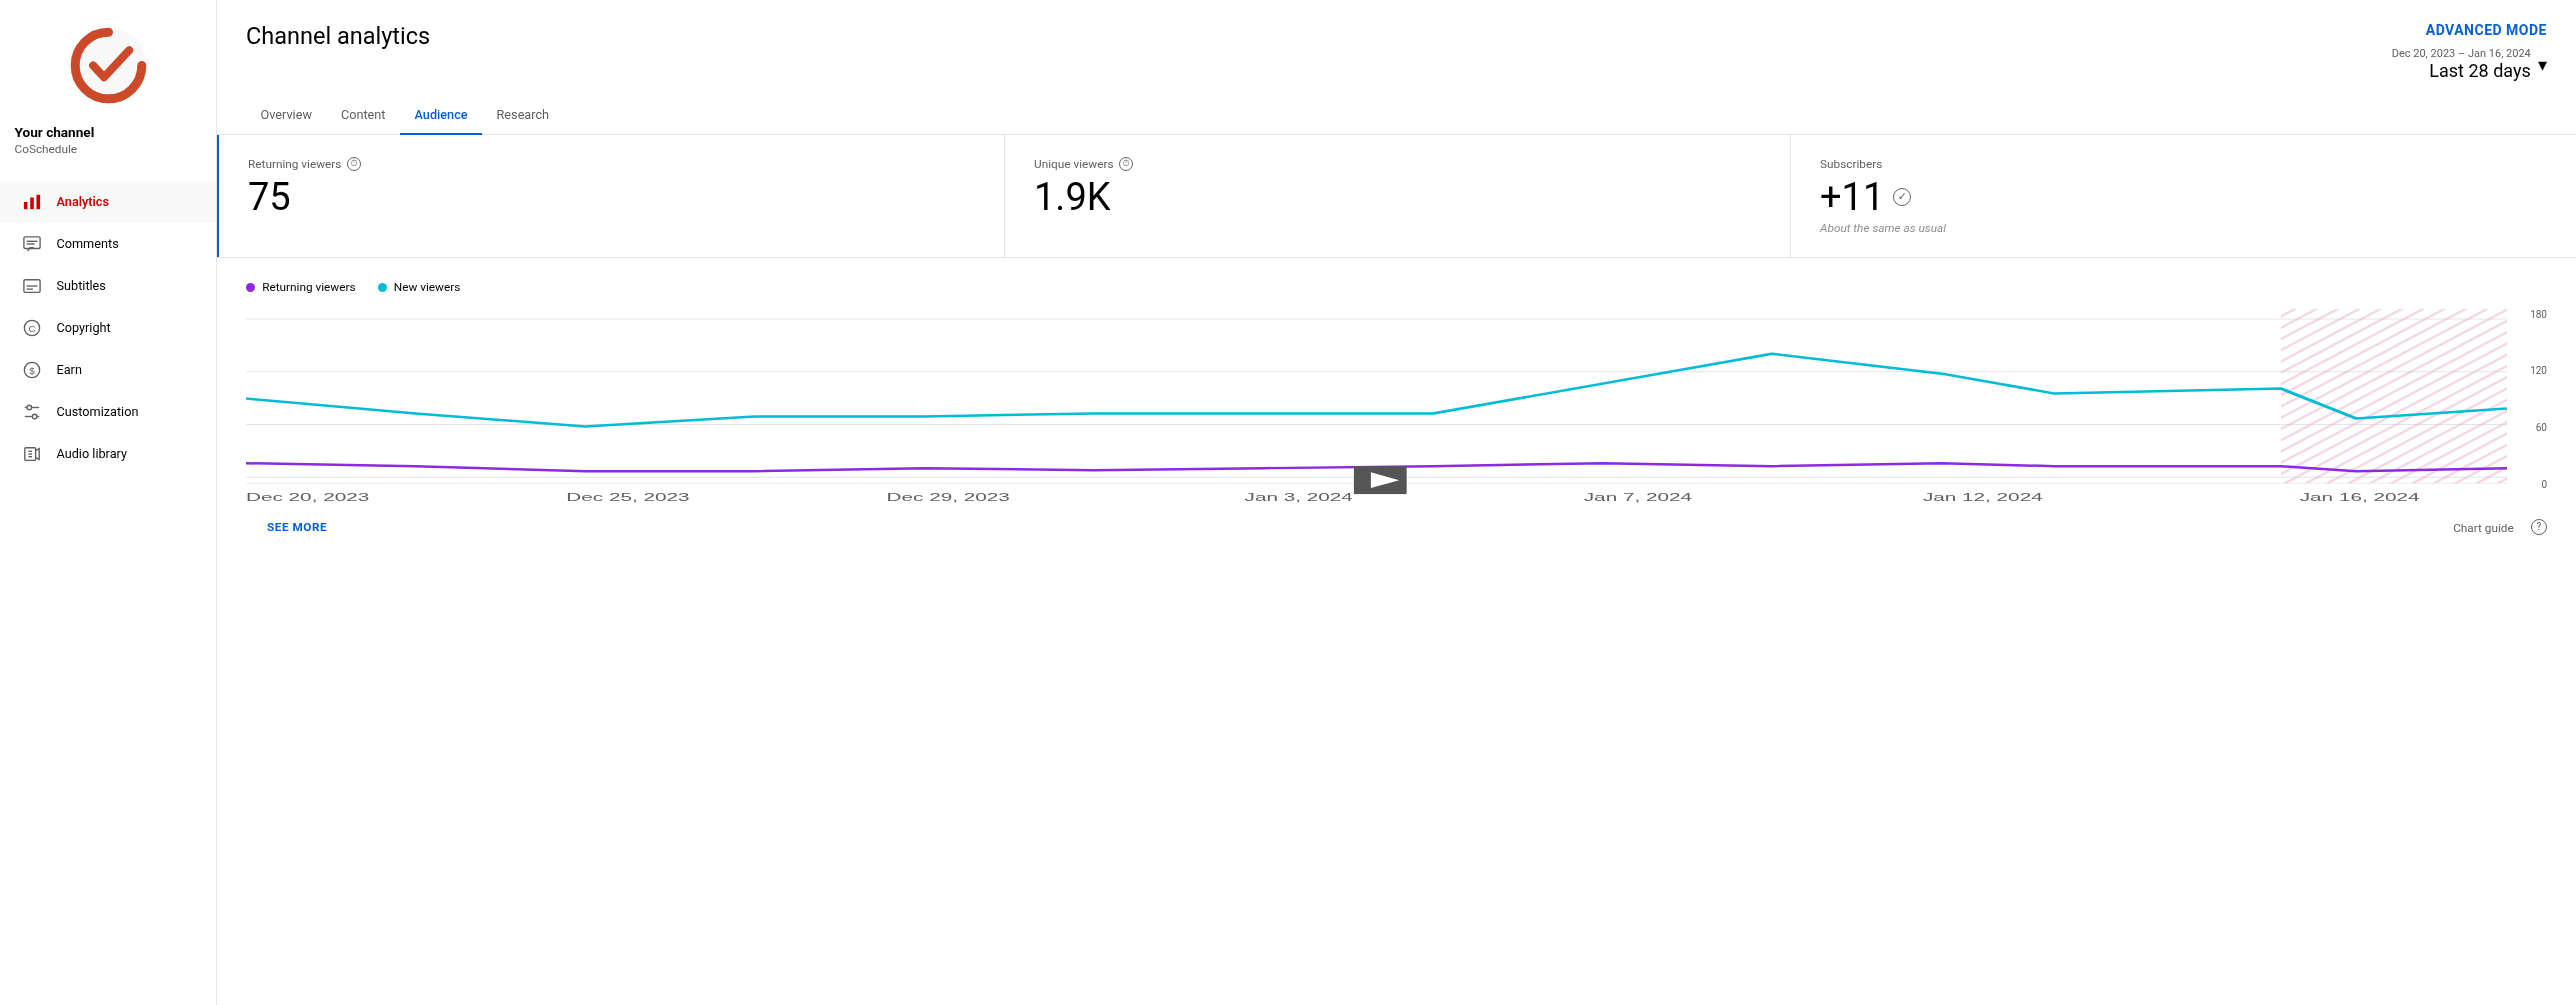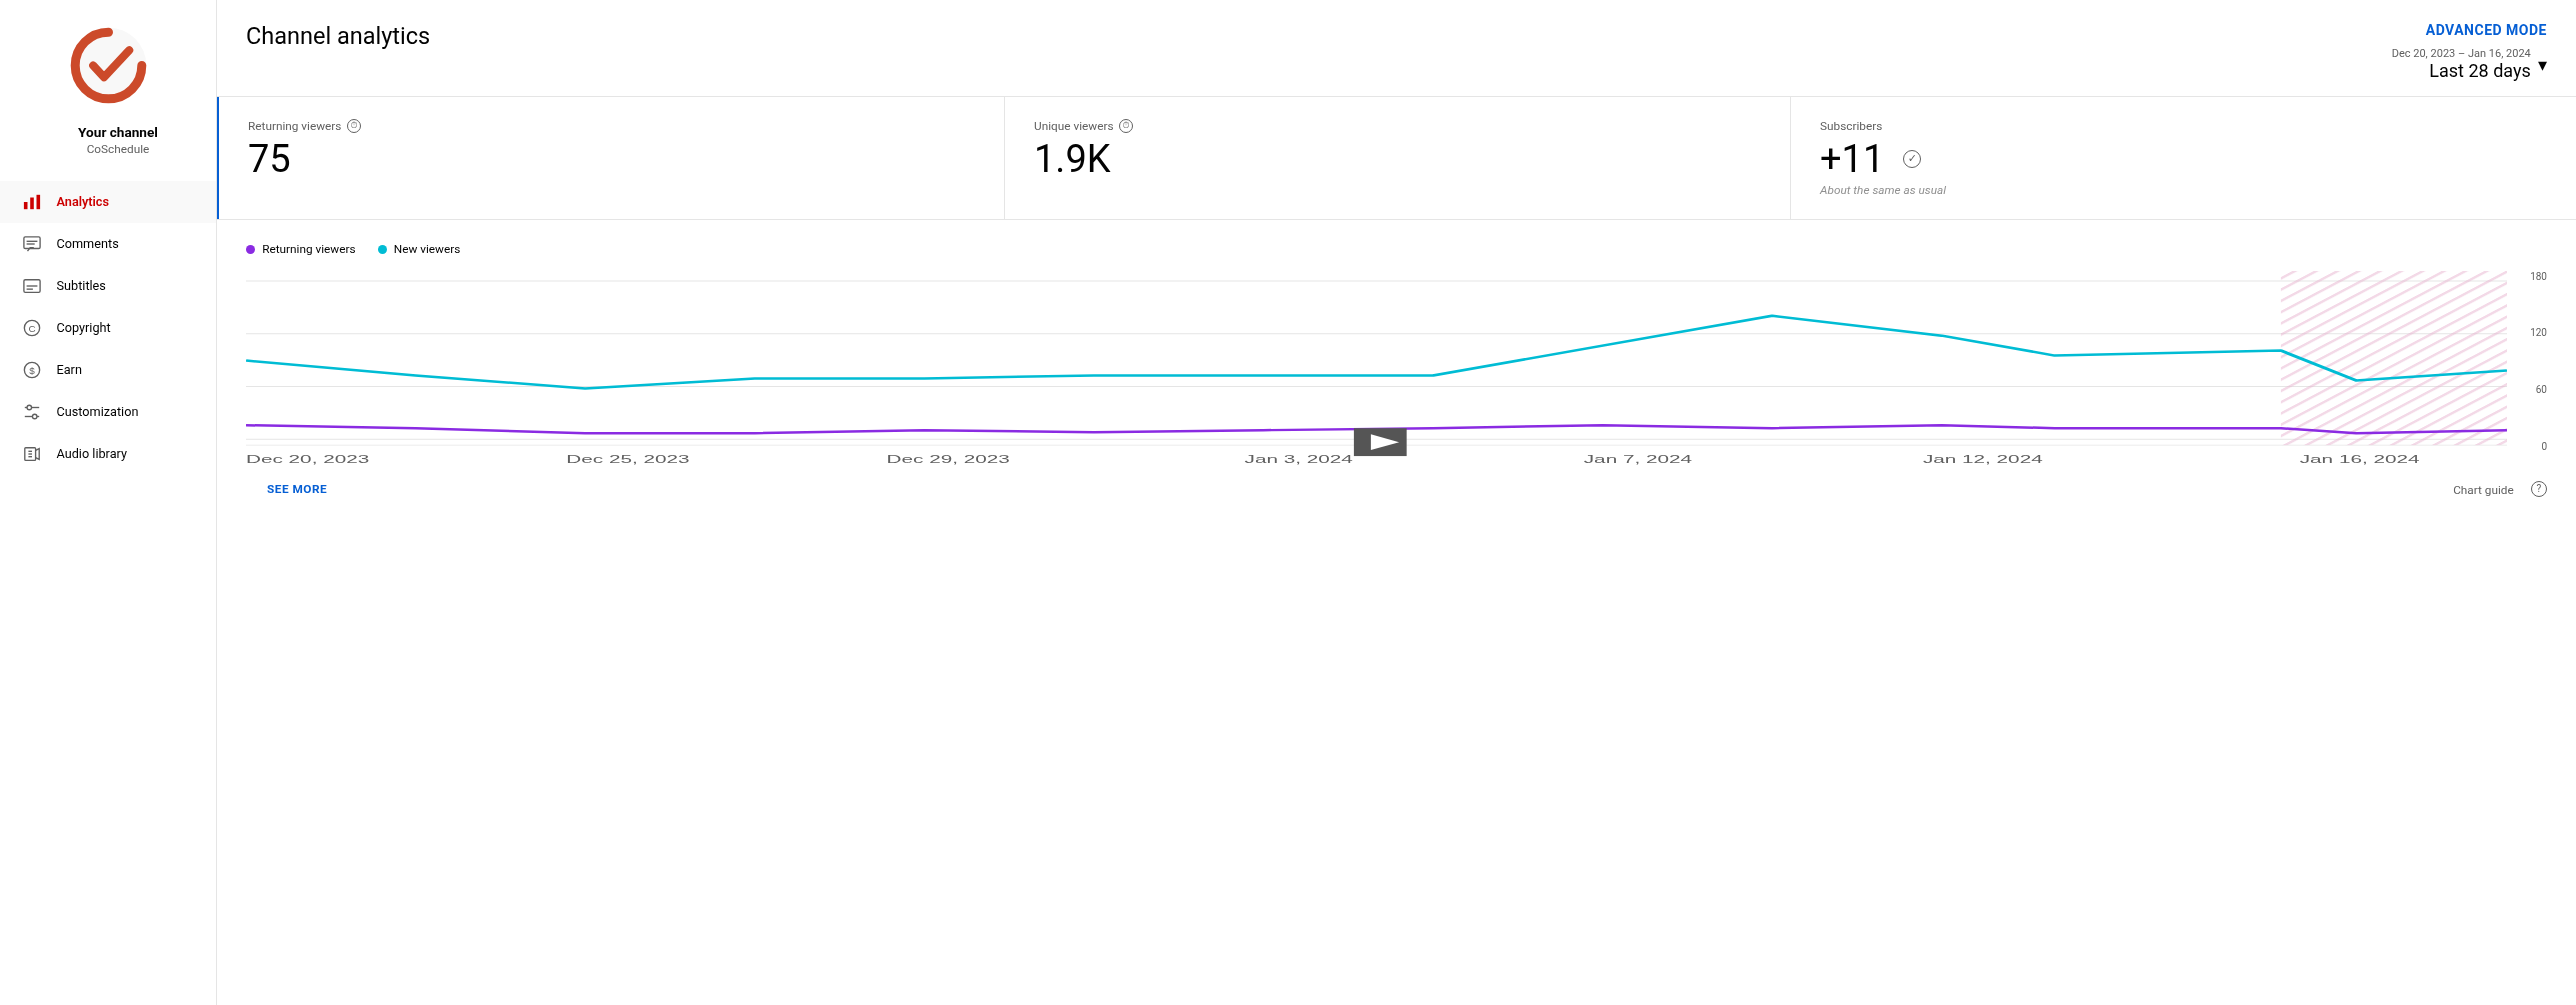--- a/index.html
+++ b/index.html
@@ -20,23 +20,21 @@
       padding: 25px 22px 18px;
       display: flex;
       align-items: center;
       justify-content: center;
     }
     .logo-svg {
       width: 81px;
       height: 81px;
     }
     .channel-info {
-      text-align: center;
       padding: 0 14.5px 18px;
-      margin-left: 20px;
     }
     .channel-name {
       font-weight: 700;
       font-size: 13.6px;
       color: #030303;
     }
     .channel-handle {
       font-size: 11.8px;
       color: #606060;
       margin-top: 1.8px;
@@ -203,21 +201,21 @@
     }
     .stat-sub {
       font-size: 11.8px;
       color: #909090;
       margin-top: 5.4px;
       font-style: italic;
     }
     .stat-badge {
       display: inline-flex;
       align-items: center;
-      gap: 19px;
+      gap: 9px;
     }
     .check-circle {
       width: 18px;
       height: 18px;
       border: 1.8px solid #606060;
       border-radius: 50%;
       display: inline-flex;
       align-items: center;
       justify-content: center;
       font-size: 11px;
@@ -419,20 +417,26 @@
         <span class="advanced-mode-btn">ADVANCED MODE</span>
         <div class="date-range">
           <div class="date-range-text">
             <div class="date-range-subtitle">Dec 20, 2023 – Jan 16, 2024</div>
             <div class="date-range-main">Last 28 days</div>
           </div>
           <span class="chevron-down">▾</span>
         </div>
       </div>
     </div>
+    <div class="tabs">
+      <div class="tab">Overview</div>
+      <div class="tab">Content</div>
+      <div class="tab active">Audience</div>
+      <div class="tab">Research</div>
+    </div>
   </div>
 
   <div class="content">
 
     <div class="stats-row">
 
       <div class="stat-card">
         <div class="stat-label">
           <span>Returning viewers</span>
           <span class="stat-icon">⏱</span>

